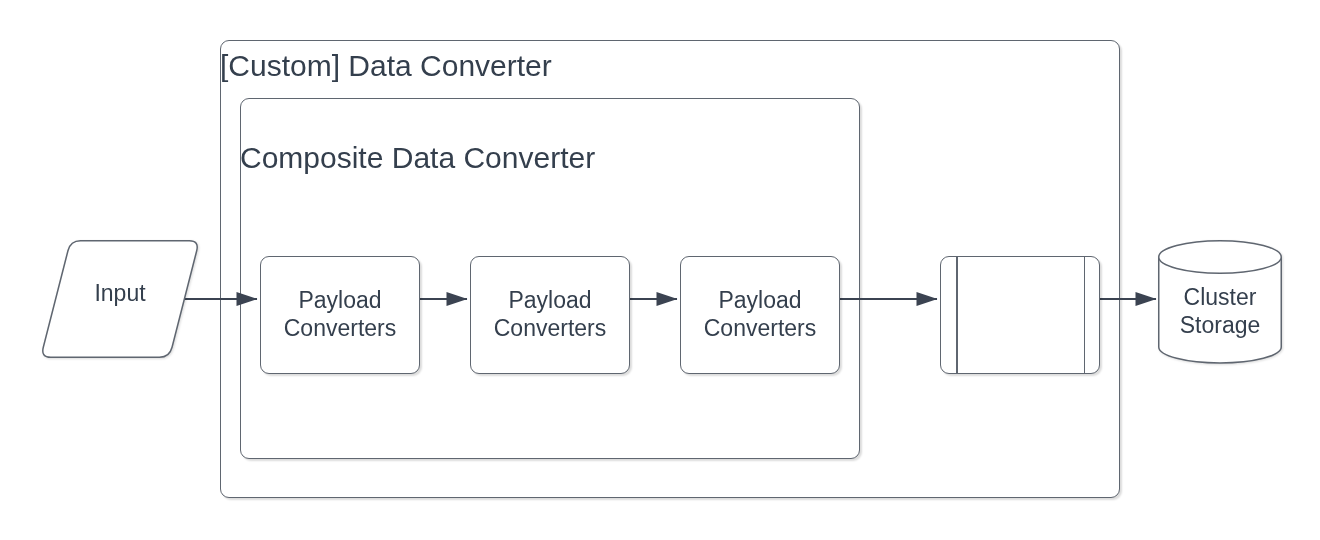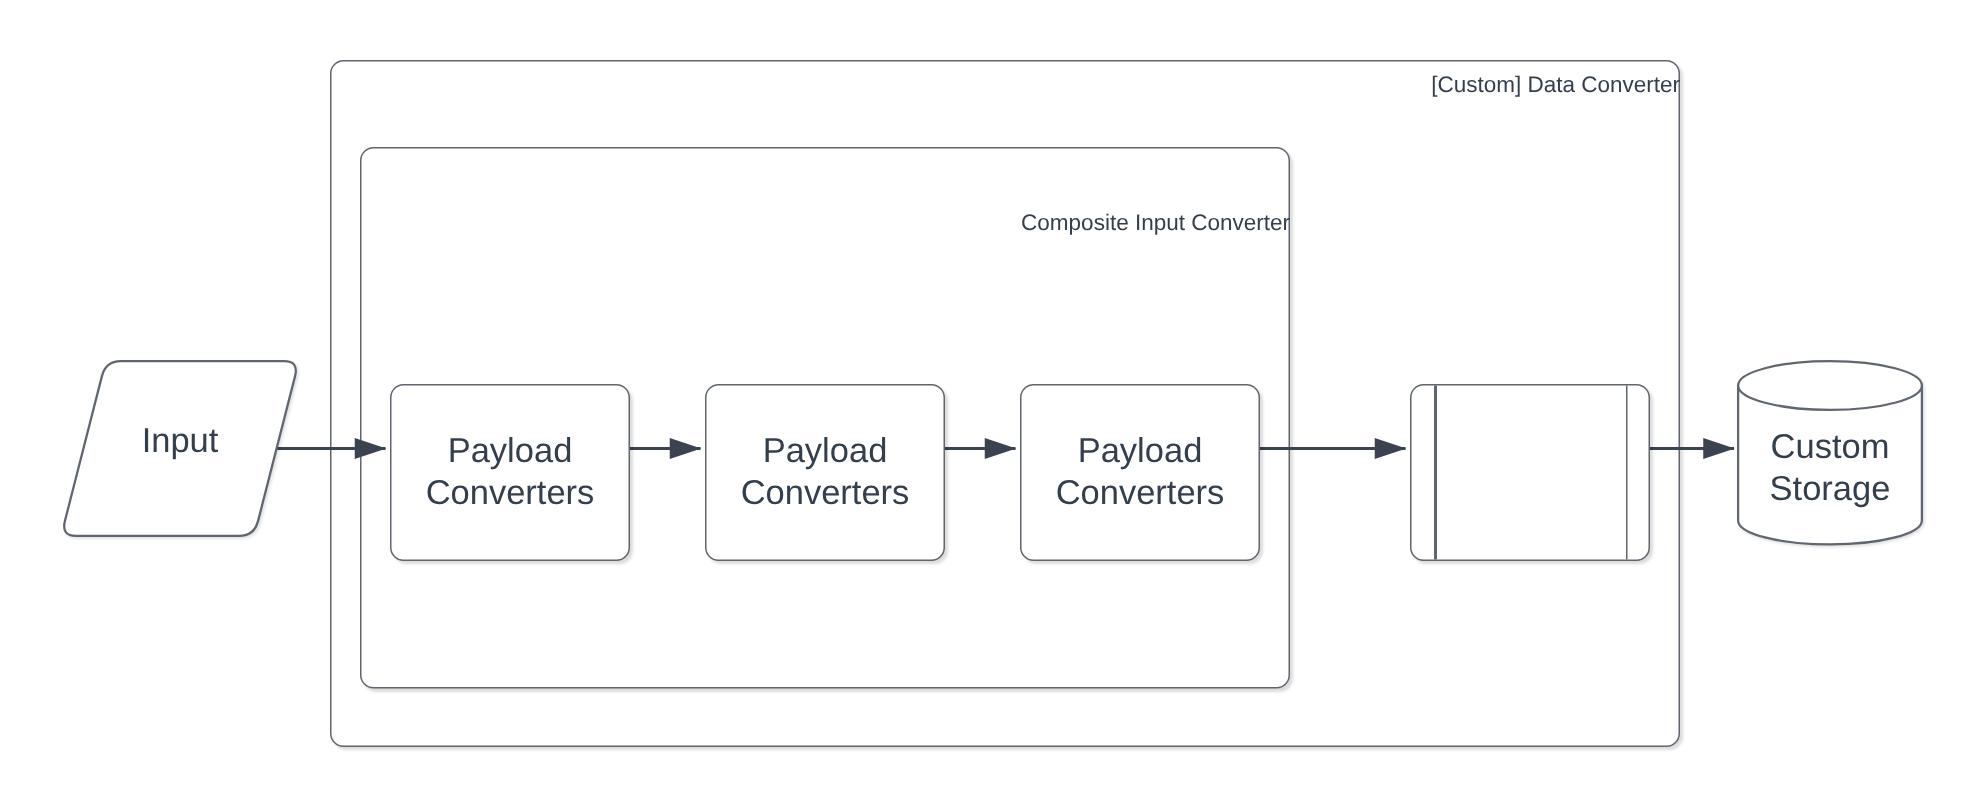--- a/index.html
+++ b/index.html
@@ -19,22 +19,22 @@
     position: absolute;
     background: #ffffff;
     border: 1.5px solid var(--shape-border, #5f6670);
     border-radius: 9px;
     box-shadow: 2px 2px 2px rgba(0,0,0,0.14);
   }
   .outer-container { left: 220px; top: 40px; width: 900px; height: 458px; }
   .inner-container { left: 240px; top: 98px; width: 620px; height: 361px; }
   .container-title {
     position: absolute;
-    text-align: right;
-    font-size: 15px;
+    text-align: left;
+    font-size: 30px;
     line-height: 1.2;
     color: var(--text, #343f4d);
     pointer-events: none;
   }
   .outer-title { left: 220px; top: 48px; width: 900px; }
   .inner-title { left: 240px; top: 140px; width: 620px; }
 
   .connectors { position: absolute; left: 0; top: 0; pointer-events: none; }
   .connectors line { stroke: var(--connector, #3b4351); stroke-width: 2; }
   .arrowhead-glyph { fill: var(--connector, #3b4351); }
@@ -100,21 +100,21 @@
 </style>
 </head>
 <body>
 
 <div class="canvas">
 
   <div class="container outer-container"></div>
   <div class="container-title outer-title">[Custom] Data Converter</div>
 
   <div class="container inner-container"></div>
-  <div class="container-title inner-title">Composite Input Converter</div>
+  <div class="container-title inner-title">Composite Data Converter</div>
 
   <svg class="connectors" width="1320" height="540" viewBox="0 0 1320 540">
     <defs>
       <marker id="ah" markerWidth="24" markerHeight="16" refX="21" refY="8" orient="auto" markerUnits="userSpaceOnUse">
         <path class="arrowhead-glyph" d="M0.5,1 L21.5,8 L0.5,15 Z"></path>
       </marker>
     </defs>
     <line x1="184" y1="299" x2="257" y2="299" marker-end="url(#ah)"></line>
     <line x1="420" y1="299" x2="467" y2="299" marker-end="url(#ah)"></line>
     <line x1="630" y1="299" x2="677" y2="299" marker-end="url(#ah)"></line>
@@ -142,16 +142,16 @@
   <div class="node-box codec-box">
     <div class="codec-bar codec-bar-left"></div>
     <div class="codec-bar codec-bar-right"></div>
   </div>
 
   <svg class="shape-svg cylinder-svg" width="124" height="124" viewBox="0 0 124 124">
     <path class="outline" d="M0.75,17 L0.75,107 A61.25,16 0 0 0 123.25,107 L123.25,17"></path>
     <ellipse class="outline" cx="62" cy="17" rx="61.25" ry="16.25"></ellipse>
   </svg>
   <div class="shape-label-overlay cylinder-label-overlay">
-    <span class="node-label">Custom Storage</span>
+    <span class="node-label">Cluster Storage</span>
   </div>
 
 </div>
 
 </body></html>

